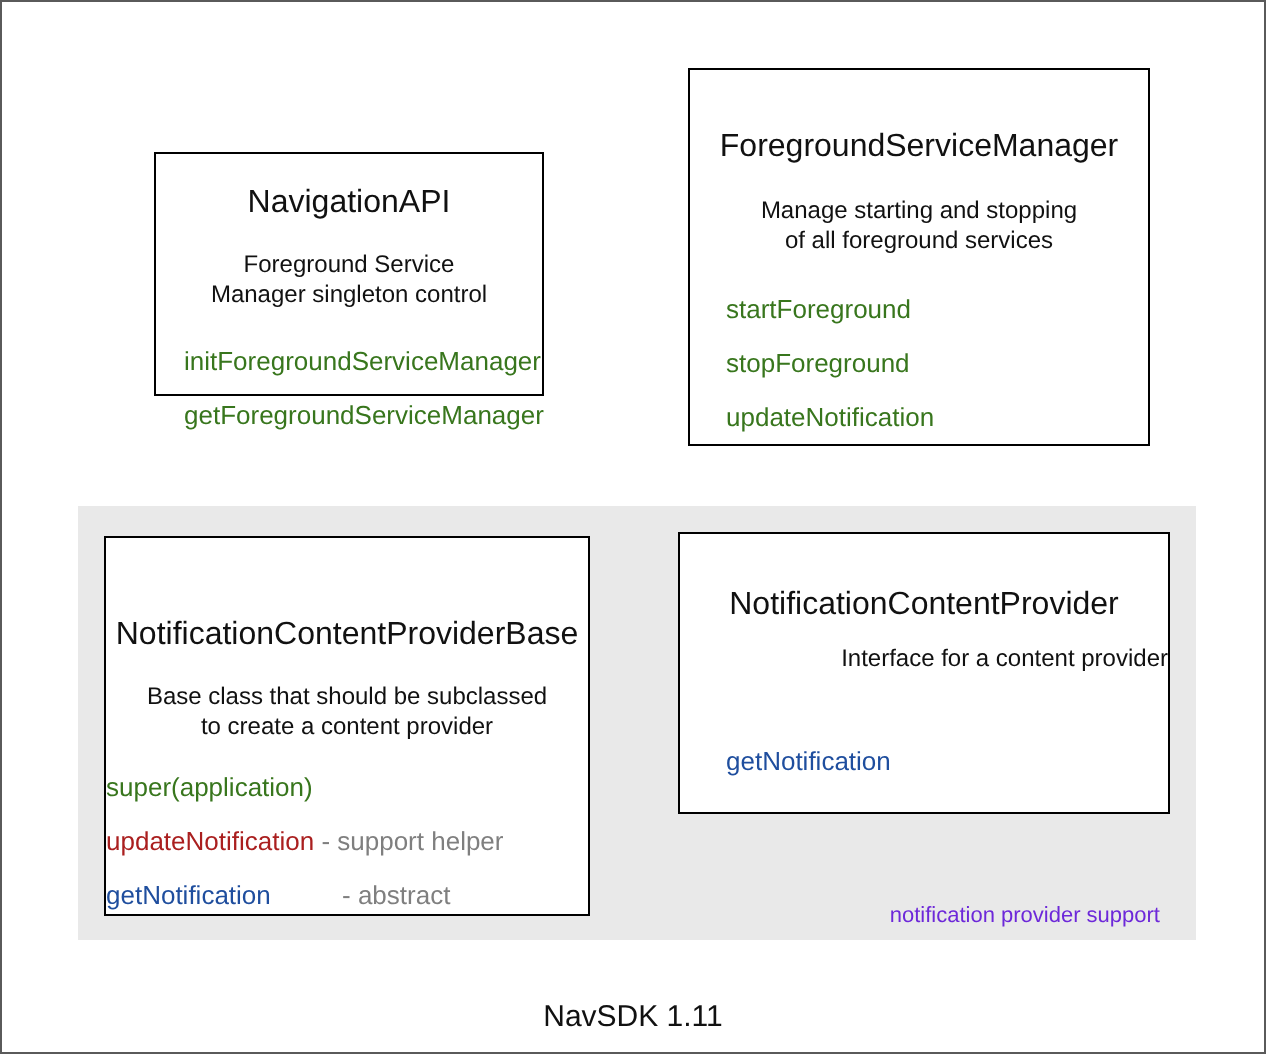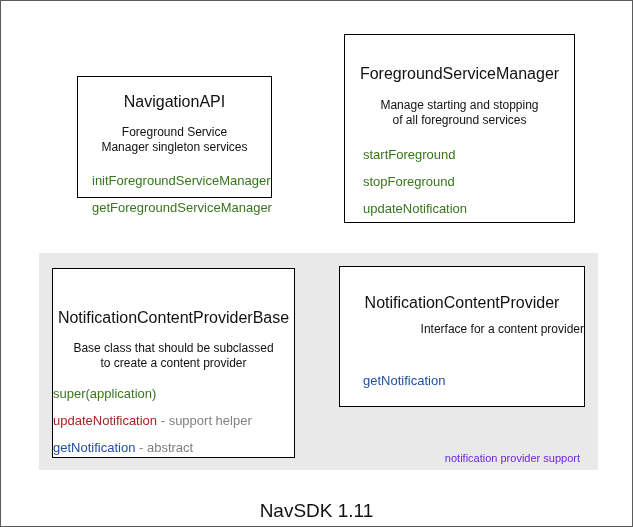--- a/index.html
+++ b/index.html
@@ -76,37 +76,37 @@
   .b4 { left: 338px; top: 265px; width: 246px; height: 141px; }
   .b4 .box-title { margin-top: 26px; }
   .b4 .box-desc  { margin-top: 10px; text-align: right; }
   .b4 .methods   { margin-top: 37px; padding-left: 23px; }
 
   .footer {
     position: absolute;
     left: 0; right: 0;
     top: 499px;
     text-align: center;
-    font-size: 19px;
+    font-size: 15px;
     color: #111;
   }
 </style>
 </head>
 <body>
 
 <div class="canvas">
 
   <div class="gray-region" style="background: rgb(233, 233, 233);">
     <div class="region-label">notification provider support</div>
   </div>
 
   <div class="box b1">
     <div class="box-title">NavigationAPI</div>
     <div class="box-desc">Foreground Service
-Manager singleton services</div>
+Manager singleton control</div>
     <div class="methods">
       <div class="method-line">
         <span class="method-name" style="color: rgb(56, 118, 29);">initForegroundServiceManager</span>
       </div>
       <div class="method-line">
         <span class="method-name" style="color: rgb(56, 118, 29);">getForegroundServiceManager</span>
       </div>
     </div>
   </div>
 
@@ -132,21 +132,21 @@
     <div class="box-desc">Base class that should be subclassed
 to create a content provider</div>
     <div class="methods">
       <div class="method-line">
         <span class="method-name" style="color: rgb(56, 118, 29);">super(application)</span><span class="method-suffix" style="color: rgb(127, 127, 127);"></span>
       </div>
       <div class="method-line">
         <span class="method-name" style="color: rgb(170, 31, 31);">updateNotification</span><span class="method-suffix" style="color: rgb(127, 127, 127);"> - support helper</span>
       </div>
       <div class="method-line">
-        <span class="method-name" style="color: rgb(31, 78, 158);">getNotification</span><span class="method-suffix" style="color: rgb(127, 127, 127);"> - abstract</span>
+        <span class="method-name" style="color: rgb(31, 78, 158);">getNotification</span><span class="method-suffix" style="color: rgb(127, 127, 127); margin-left: 32px;"> - abstract</span>
       </div>
     </div>
   </div>
 
   <div class="box b4">
     <div class="box-title">NotificationContentProvider</div>
     <div class="box-desc">Interface for a content provider</div>
     <div class="methods">
       <div class="method-line">
         <span class="method-name" style="color: rgb(31, 78, 158);">getNotification</span>

